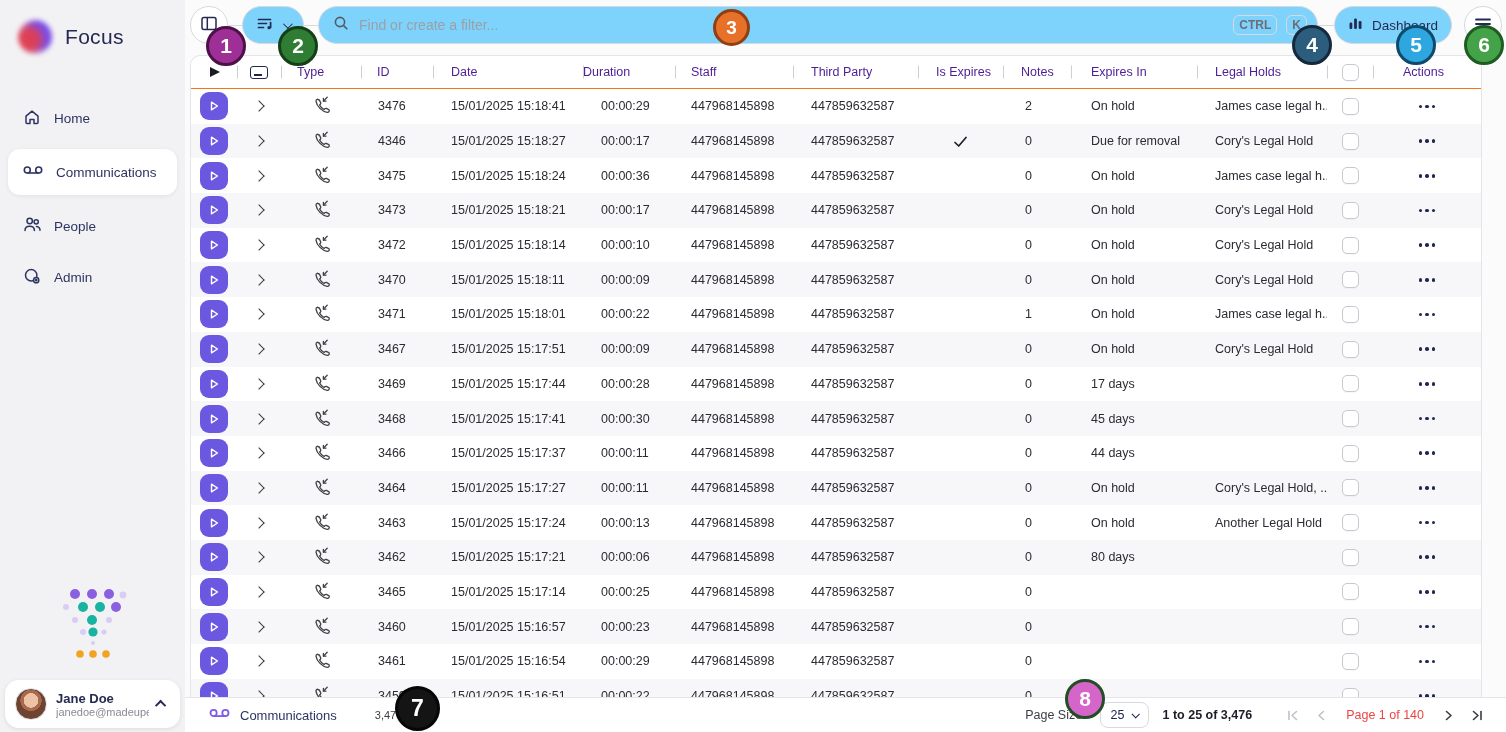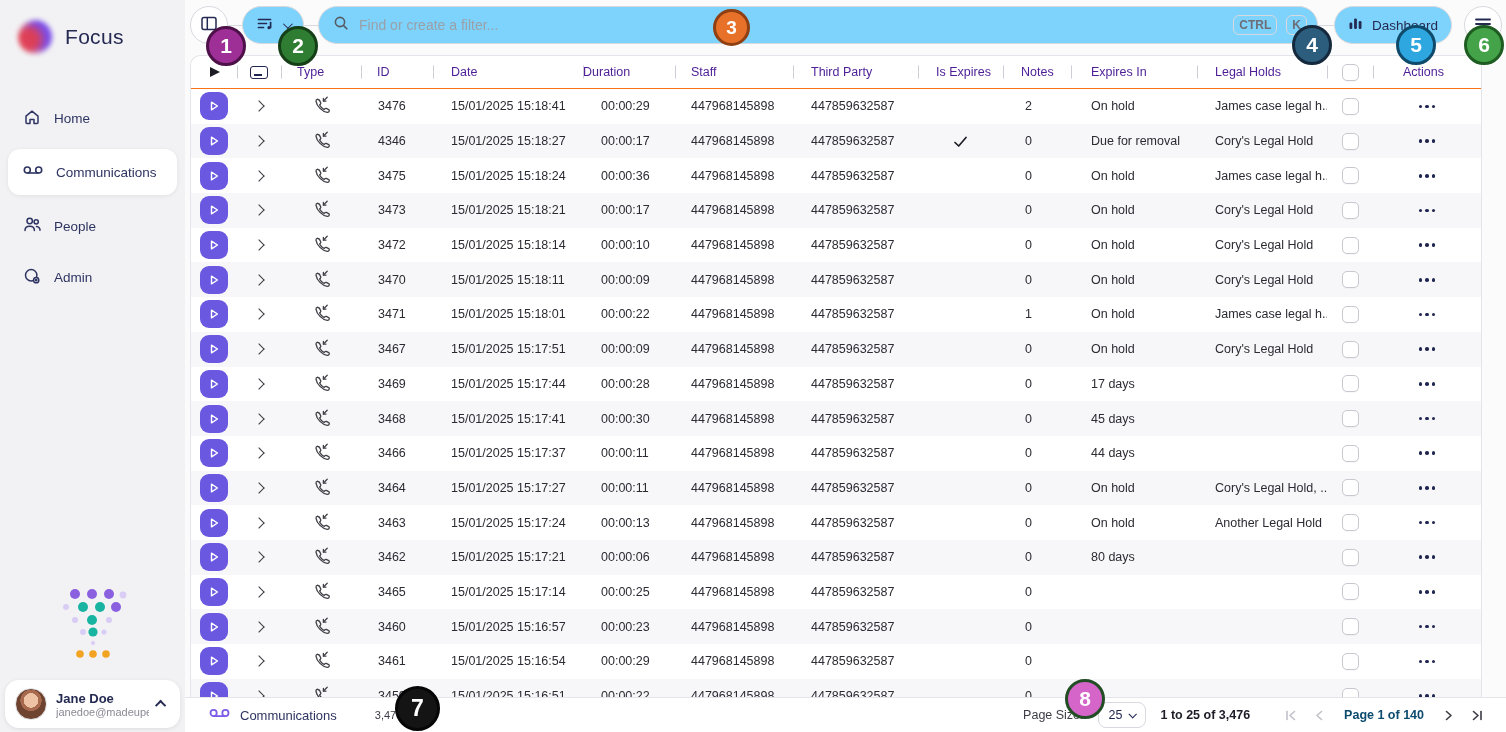--- a/index.html
+++ b/index.html
@@ -95,21 +95,21 @@
   .f-label { font-size:12.5px; color:#3c3c46; }
   .page-size { border:1px solid #d8d9de; border-radius:8px; padding:5px 10px; font-size:12.5px; color:#20264f;
     display:flex; align-items:center; gap:7px; cursor:pointer; background:#fff; font-weight:500;}
   .ps-chev { width:6px; height:6px; border-right:1.6px solid #20264f; border-bottom:1.6px solid #20264f;
     transform:rotate(45deg) translateY(-1px); }
   .f-range { font-size:12.5px; font-weight:700; color:#1d1d27; margin-right:18px;}
   .pager { display:flex; align-items:center; gap:12px; }
   .pg-btn { background:none; border:none; cursor:pointer; display:flex; align-items:center; padding:2px; }
   .pg-btn.disabled { color:#c0c1c8; }
   .pg-btn.enabled { color:#3a3a42; }
-  .f-page { font-size:12.5px; font-weight:700; color:#0c4a6e; padding:0 4px; }
+  .f-page { font-size:12.5px; font-weight:400; color:#ef4444; padding:0 4px; }
   
   .badge { position:absolute; width:40px; height:40px; border-radius:50%; display:flex; align-items:center;
     justify-content:center; color:#fff; font-size:21px; font-weight:700; border:3px solid #000; z-index:10; }
   .badge-1 { left:206px; top:26px; }
   .badge-2 { left:278px; top:26px; }
   .badge-3 { left:713px; top:9px; width:37px; height:37px; font-size:19px; }
   .badge-4 { left:1292px; top:25px; }
   .badge-5 { left:1396px; top:25px; }
   .badge-6 { left:1464px; top:25px; }
   .badge-7 { left:395px; top:686px; width:45px; height:45px; font-size:23px; }

